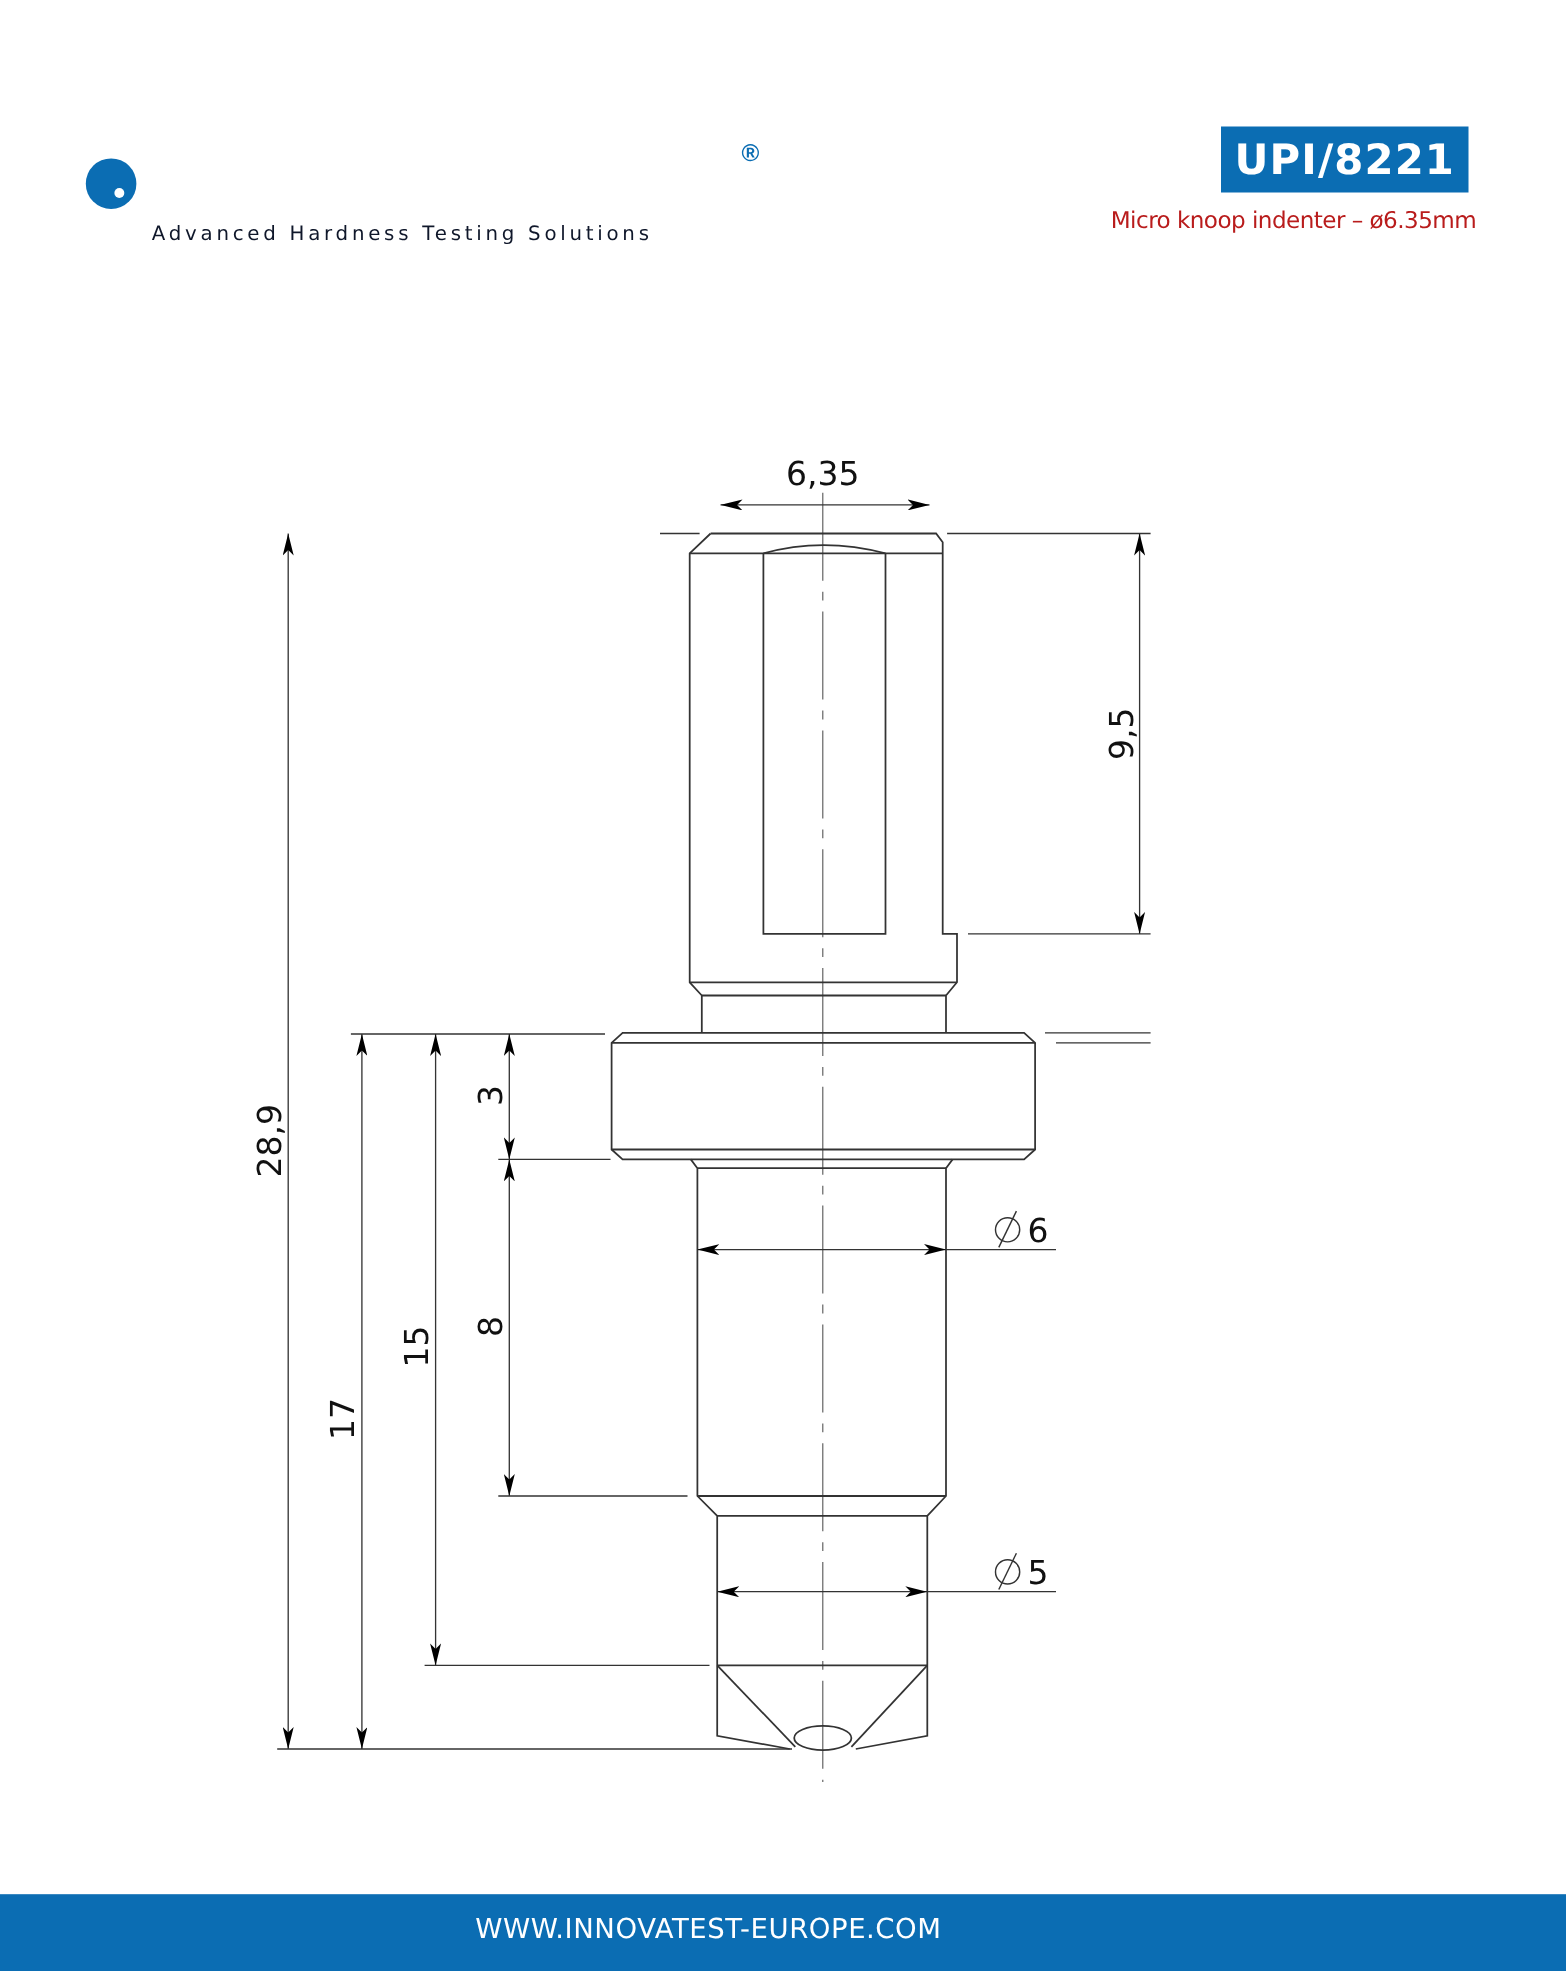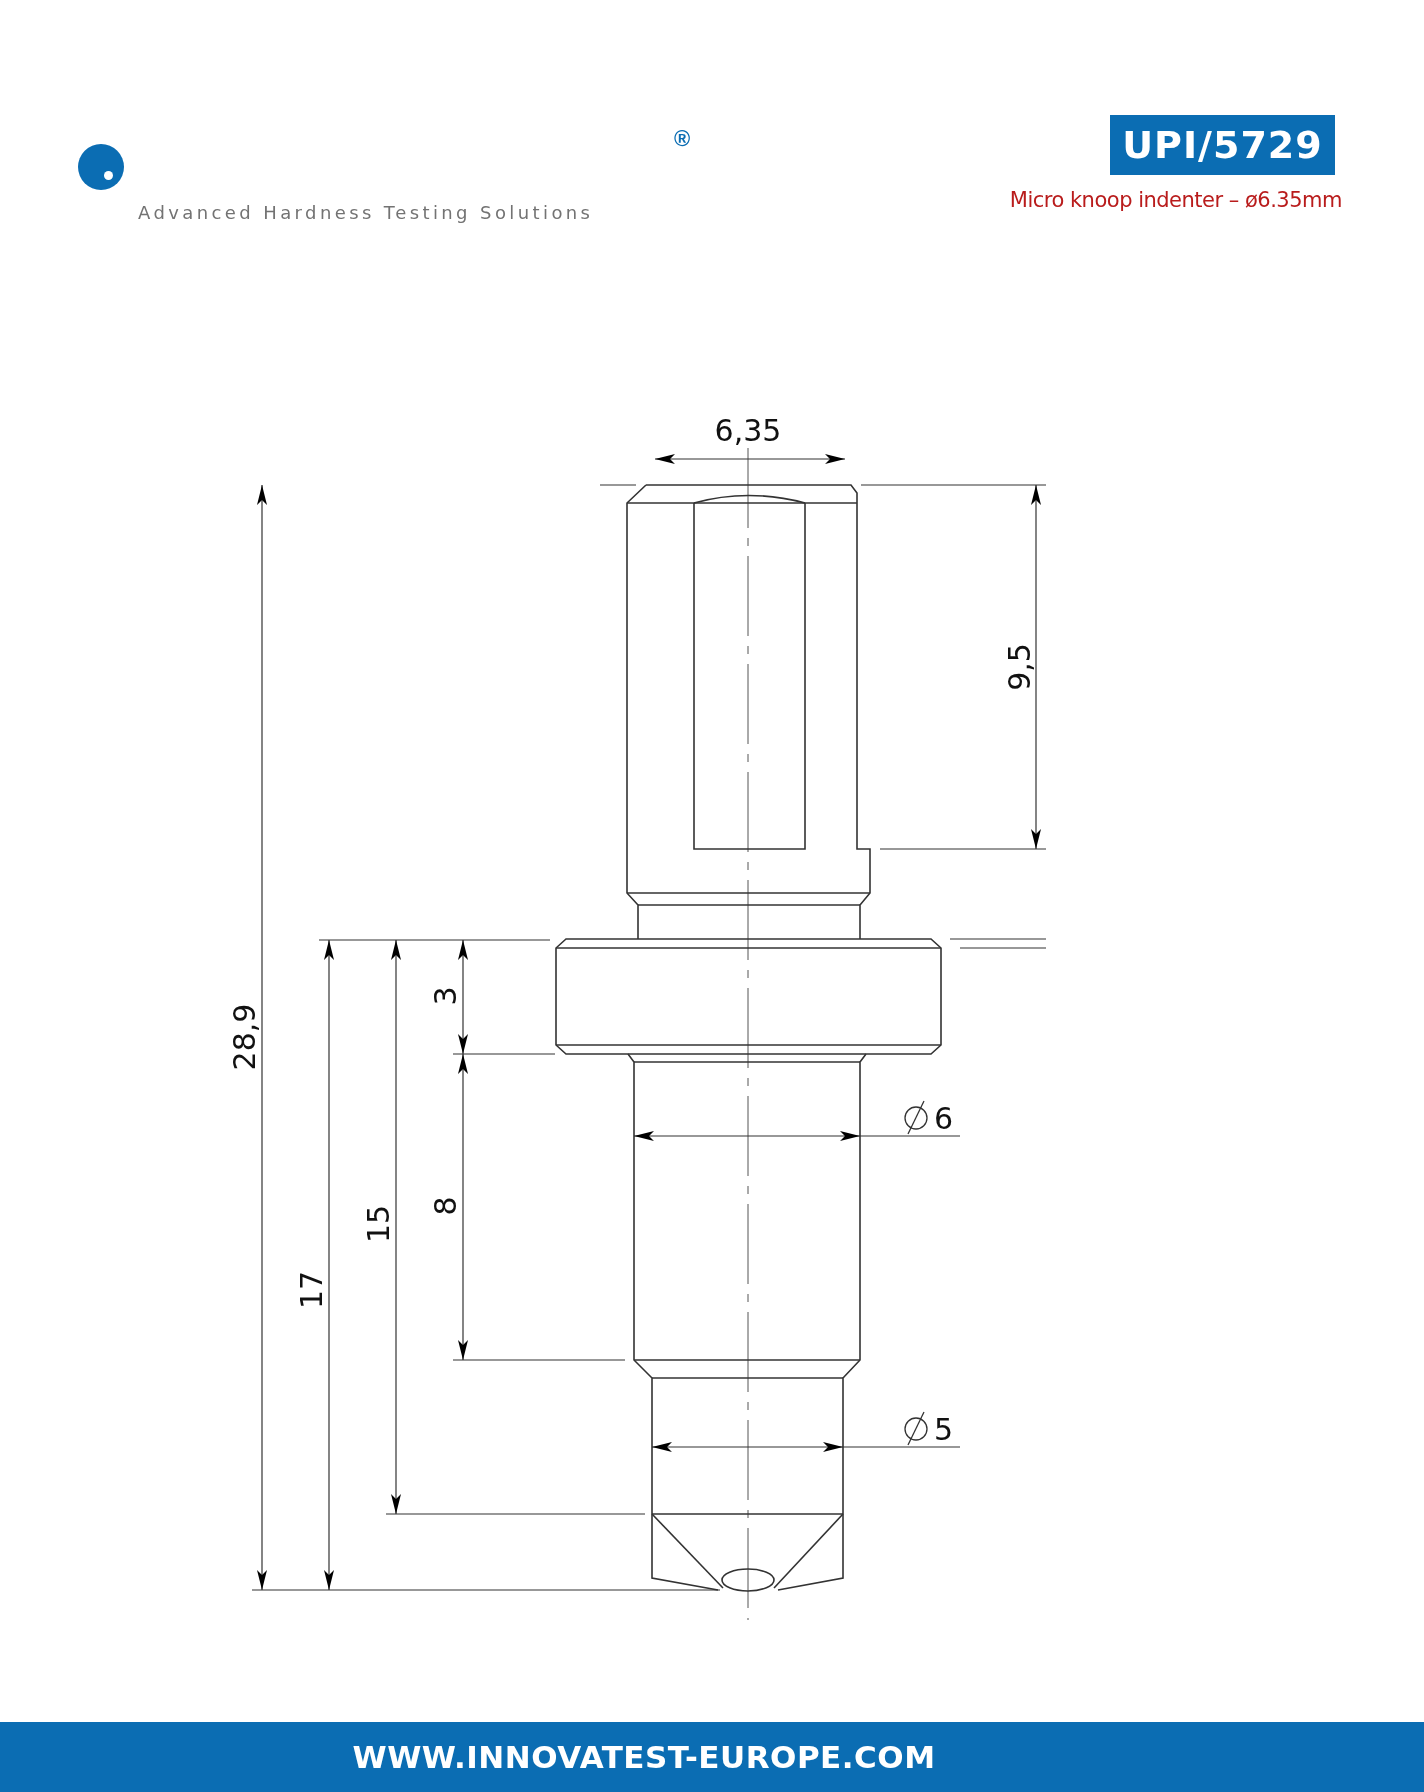--- a/index.html
+++ b/index.html
@@ -4,38 +4,38 @@
 <style>
   html, body { margin: 0; padding: 0; background: #ffffff; }
   body { width: 1424px; height: 1792px; position: relative; overflow: hidden; font-family: "Liberation Sans", sans-serif; }
   .logo { position: absolute; left: 78px; top: 130px; width: 560px; height: 100px; }
   .logo-mark { position: absolute; left: 0; top: 14px; width: 46px; height: 46px; border-radius: 50%; background: #0b6db3; }
   .logo-mark::after { content: ""; position: absolute; left: 26px; top: 27px; width: 9px; height: 9px; border-radius: 50%; background: #fff; }
   .logo-word { position: absolute; left: 52px; top: 0; font-family: "DejaVu Sans", sans-serif; font-weight: bold; font-style: italic; font-size: 62px; letter-spacing: 1px; line-height: 76px; white-space: nowrap; }
   .logo-word .gray { color: #767a7e; font-style: normal; }
   .logo-word .blue { color: #0b6db3; }
   .logo-reg { position: absolute; left: 596px; top: -4px; color: #0b6db3; font-size: 22px; font-weight: bold; }
-  .logo-tagline { position: absolute; left: 60px; top: 72px; color: #737373; font-size: 18px; letter-spacing: 3.4px; white-space: nowrap; font-family: "DejaVu Sans", sans-serif; }
+  .logo-tagline { position: absolute; left: 60px; top: 72px; color: #0f172a; font-size: 18px; letter-spacing: 3.4px; white-space: nowrap; font-family: "DejaVu Sans", sans-serif; }
   .code-badge { position: absolute; left: 1110px; top: 115px; width: 225px; height: 60px; background: #0b6db3; color: #ffffff; font-family: "DejaVu Sans", sans-serif; font-weight: bold; font-size: 38px; line-height: 60px; text-align: center; letter-spacing: 1px; }
   .subtitle { position: absolute; right: 82px; top: 188px; font-size: 21px; color: #b91c1c; white-space: nowrap; font-family: "DejaVu Sans", sans-serif; letter-spacing: -0.5px; }
   .drawing { position: absolute; left: 0; top: 0; width: 1424px; height: 1792px; }
   .drawing text { font-family: "DejaVu Sans", sans-serif; font-size: 30px; fill: #111; }
   .footer { position: absolute; left: 0; top: 1722px; width: 1424px; height: 70px; background: #0b6db3; }
-  .footer-url { position: absolute; left: 0; width: 1288px; top: 17px; text-align: center; color: #fff; font-family: "DejaVu Sans", sans-serif; font-weight: bold; font-size: 31px; letter-spacing: 0.5px; }
+  .footer-url { position: absolute; left: 0; width: 1288px; top: 17px; text-align: center; color: #fff; font-family: "DejaVu Sans", sans-serif; font-weight: normal; font-size: 25px; letter-spacing: 0.5px; }
 </style>
 </head>
 <body>
 
 <div class="logo">
   <div class="logo-mark"></div>
   <div class="logo-reg">®</div>
   <div class="logo-tagline">Advanced Hardness Testing Solutions</div>
 </div>
 
-<div class="code-badge">UPI/5729</div>
+<div class="code-badge">UPI/8221</div>
 <div class="subtitle">Micro knoop indenter – ø6.35mm</div>
 
 <svg class="drawing" viewBox="0 0 1424 1792" xmlns="http://www.w3.org/2000/svg">
   <defs>
     <marker id="arr" viewBox="0 0 20 10" refX="20" refY="5" markerWidth="20" markerHeight="10" markerUnits="userSpaceOnUse" orient="auto-start-reverse">
       <path d="M0,0 L20,5 L0,10 L5,5 Z" fill="#000"></path>
     </marker>
   </defs>
 
   <g stroke="#333" stroke-width="1.6" fill="none">

